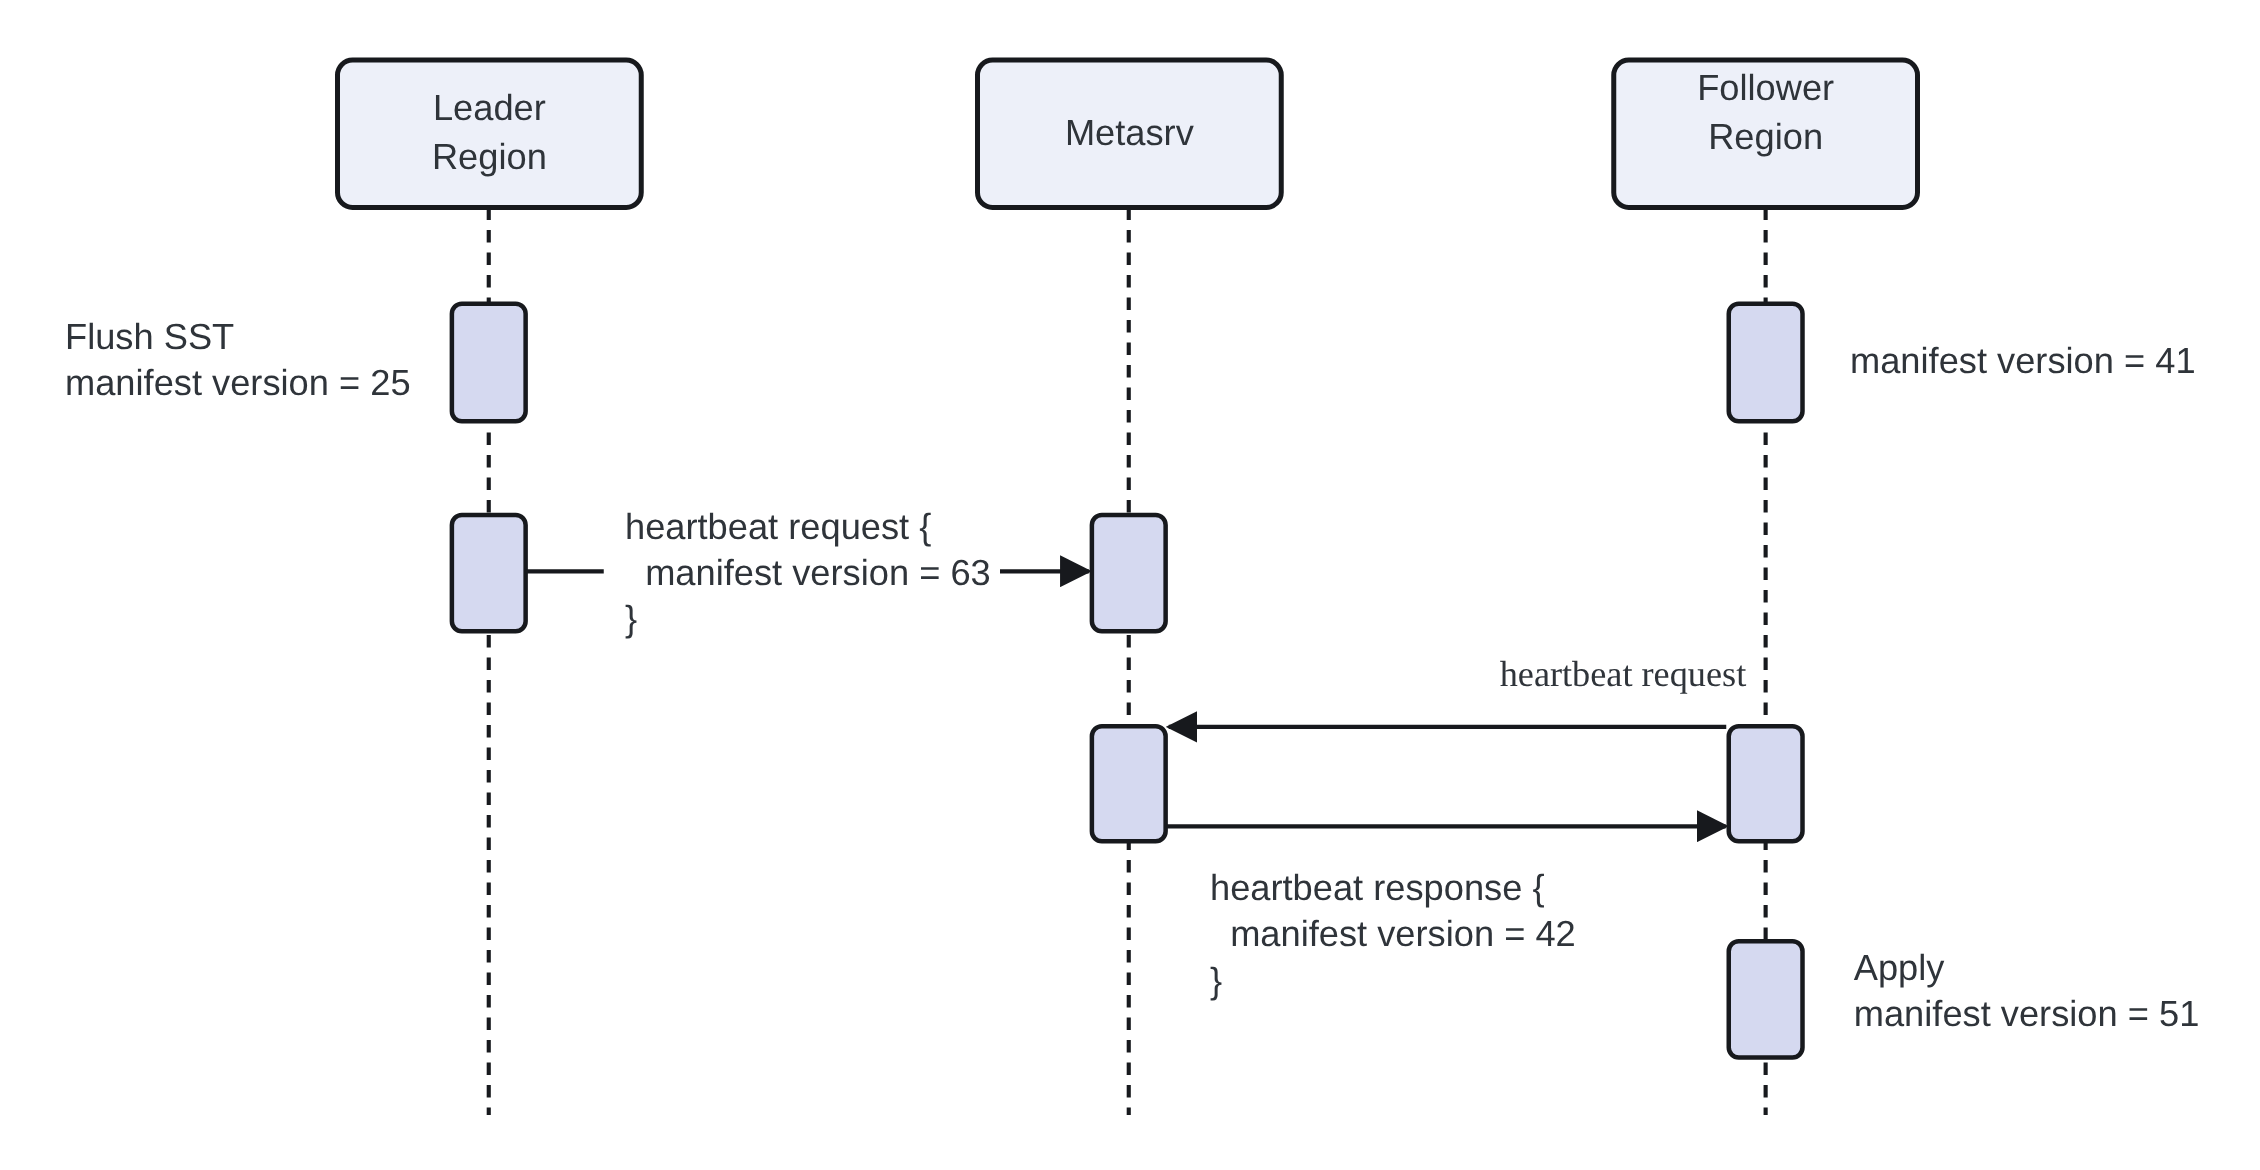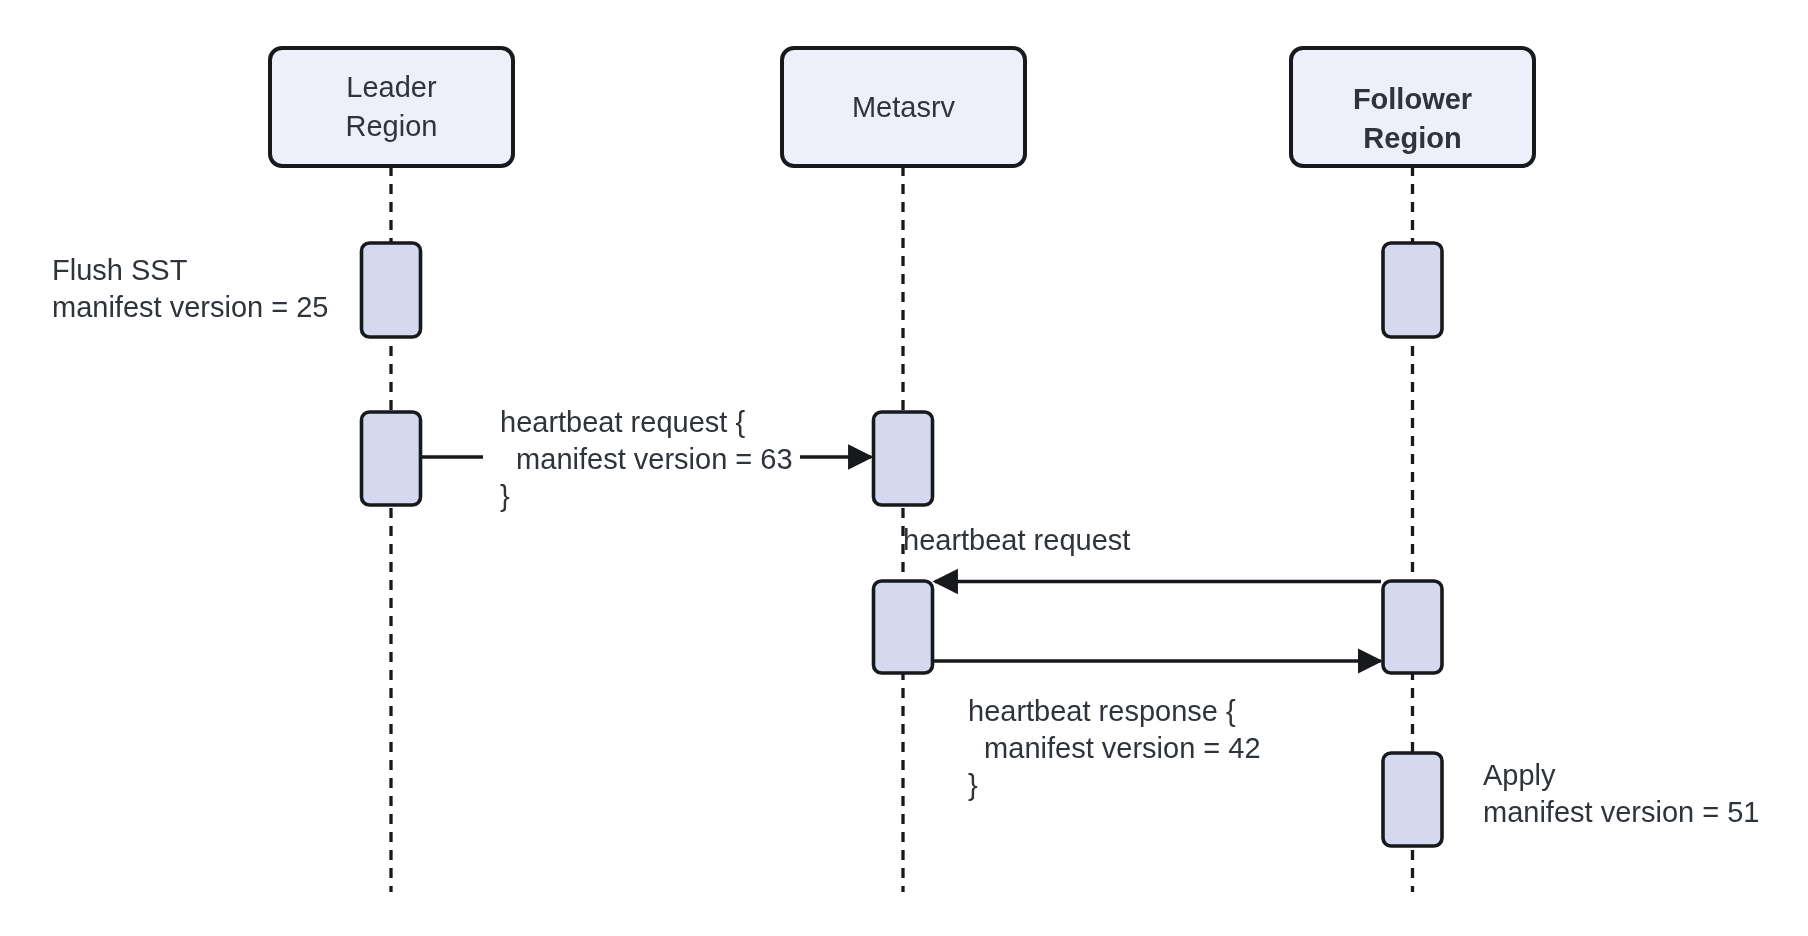--- a/index.html
+++ b/index.html
@@ -48,21 +48,21 @@
     line-height: 37px;
     white-space: pre;
   }
   .actor-label {
     display: flex;
     align-items: center;
     justify-content: center;
     text-align: center;
     line-height: 39px;
   }
-  .center-label { text-align: left; }
+  .center-label { text-align: right; font-family: Liberation Serif, serif; }
 </style>
 </head>
 <body>
 
 <div class="canvas">
 
   <svg class="diagram-svg" width="1808" height="936" viewBox="0 0 1808 936">
     <defs>
       <marker id="arrowhead" viewBox="0 0 10 10" refX="9" refY="5" markerWidth="7.5" markerHeight="7.5" orient="auto-start-reverse">
         <path class="arrowhead-fill" d="M 0 0 L 10 5 L 0 10 z"></path>
@@ -87,25 +87,26 @@
 
     <line class="msg-line" x1="420.5" y1="457" x2="483" y2="457"></line>
     <line class="msg-line" x1="800" y1="457" x2="871" y2="457" marker-end="url(#arrowhead)"></line>
     <line class="msg-line" x1="1381" y1="581.5" x2="935" y2="581.5" marker-end="url(#arrowhead)"></line>
     <line class="msg-line" x1="933" y1="661" x2="1380.5" y2="661" marker-end="url(#arrowhead)"></line>
   </svg>
 
   <div class="label actor-label" style="left:270px; top:48px; width:243px; height:118px;">Leader
 Region</div>
   <div class="label actor-label" style="left:782px; top:48px; width:243px; height:118px;">Metasrv</div>
-  <div class="label actor-label" style="left:1291px; top:60px; width:243px; height:118px;font-weight:bold;">Follower
+  <div class="label actor-label" style="left:1291px; top:32px; width:243px; height:118px;">Follower
 Region</div>
 
   <div class="label" style="left:52px; top:252px;">Flush SST
 manifest version = 25</div>
+  <div class="label" style="left:1480px; top:271px;">manifest version = 41</div>
   <div class="label" style="left:1483px; top:757px;">Apply
 manifest version = 51</div>
 
   <div class="label" style="left:500px; top:404px;">heartbeat request {
   manifest version = 63
 }</div>
   <div class="label center-label" style="left:903px; top:522px; width:494px;">heartbeat request</div>
   <div class="label" style="left:968px; top:693px;">heartbeat response {
   manifest version = 42
 }</div>

